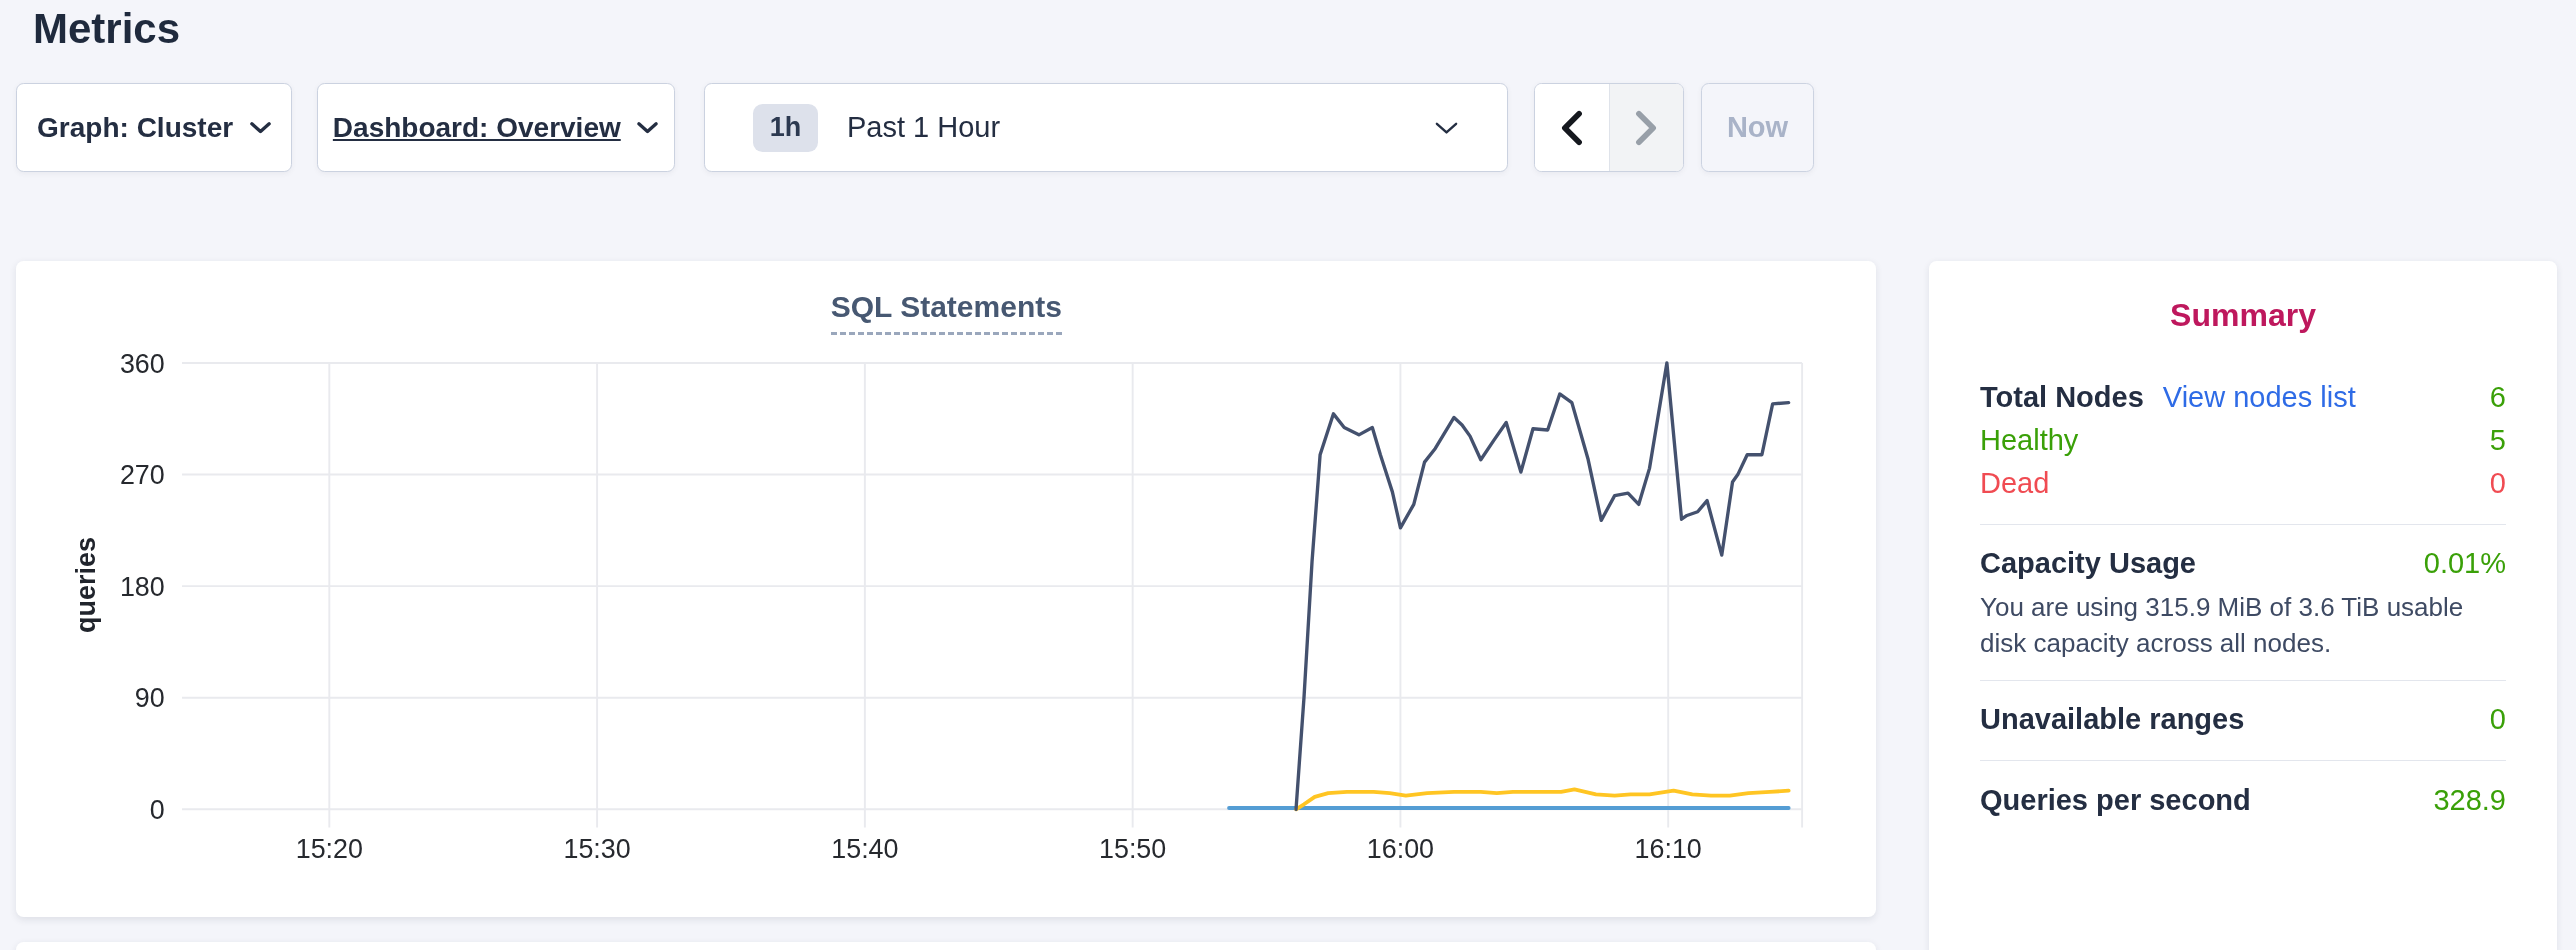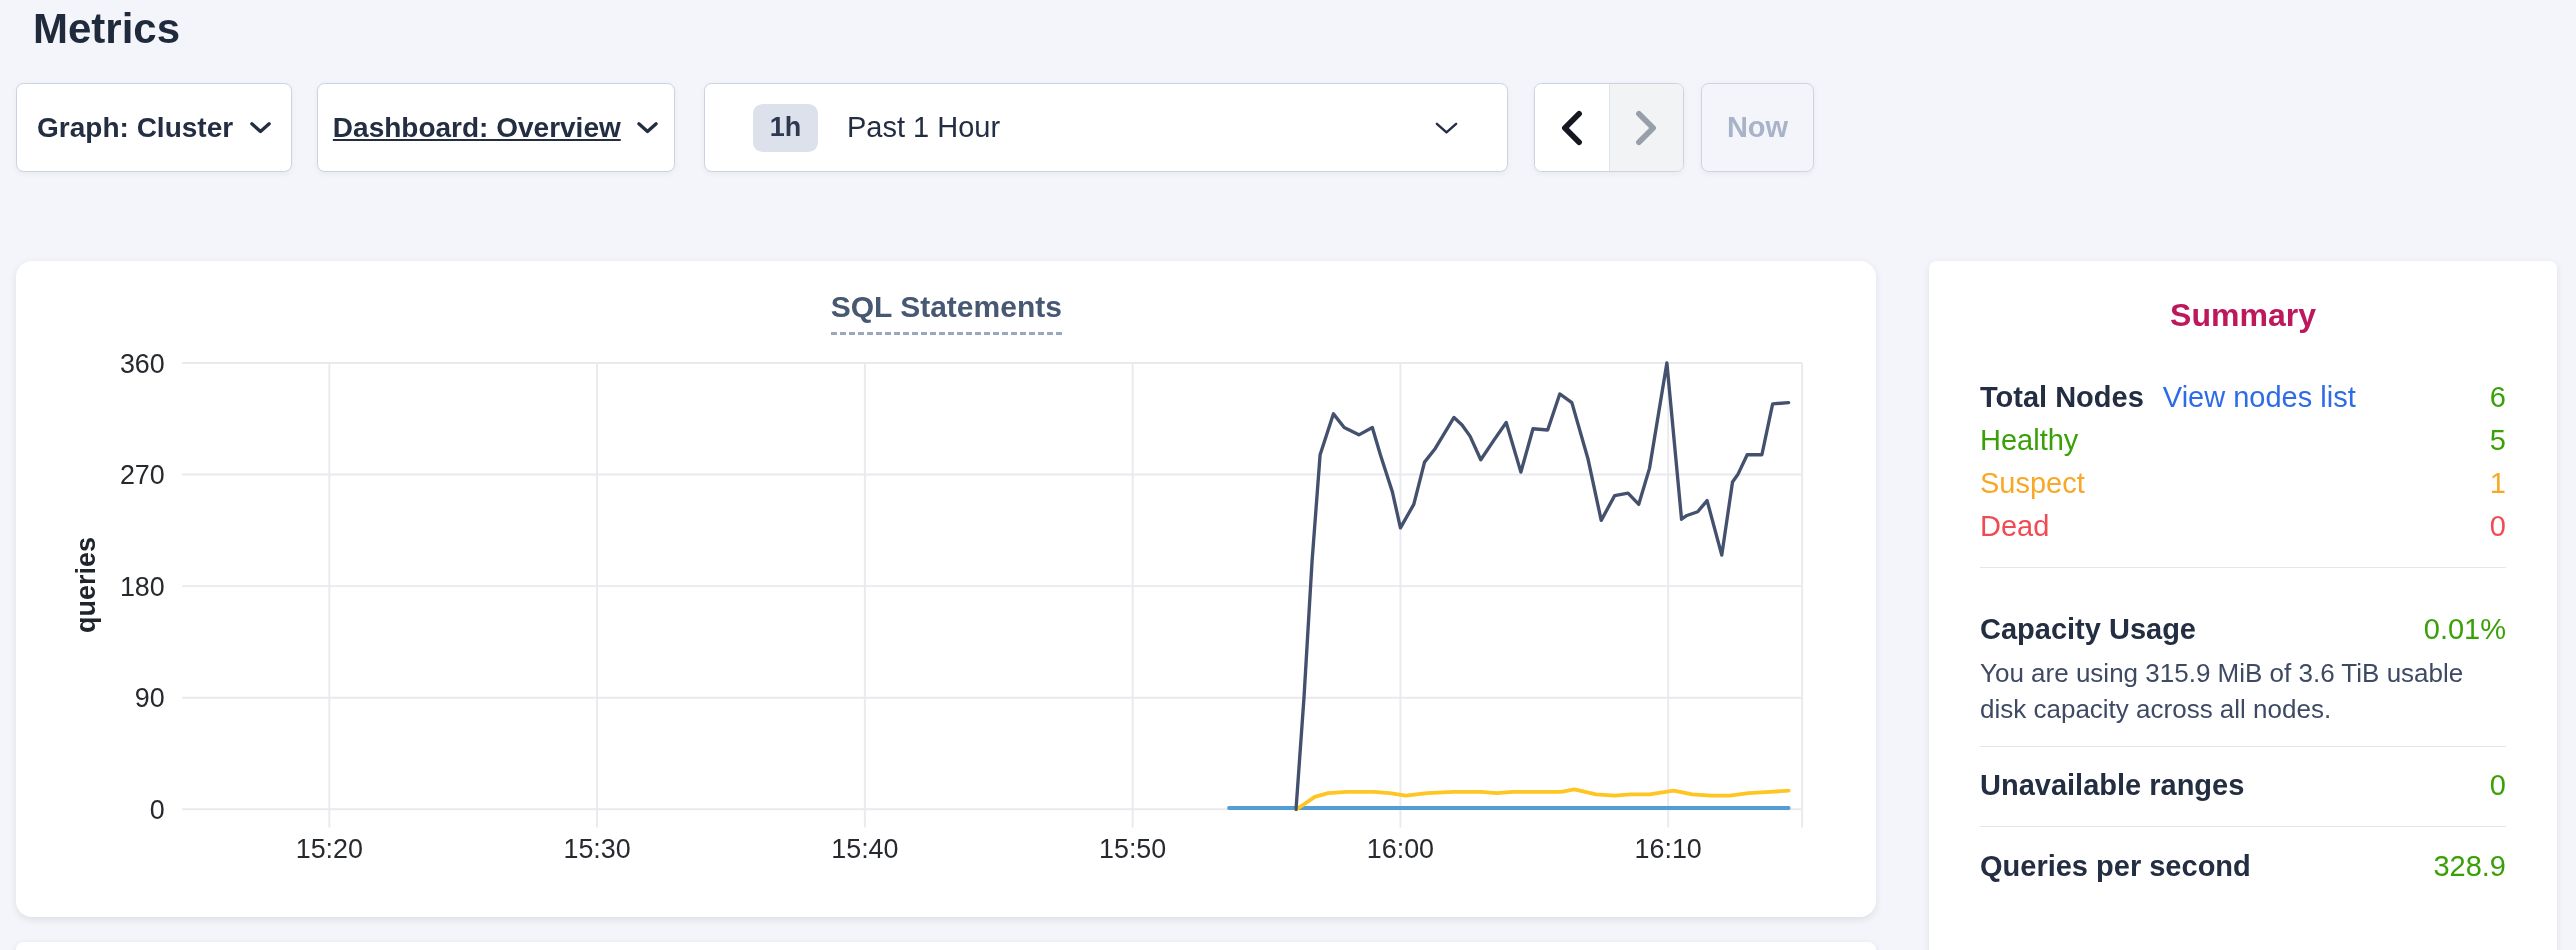--- a/index.html
+++ b/index.html
@@ -23,21 +23,21 @@
   .timebox .chev{margin-left:auto;}
   .arrow-group{left:1534px;width:150px;padding:0;overflow:hidden;cursor:default;}
   .arrow-group button{flex:1;height:100%;border:none;background:#fff;display:flex;
                       align-items:center;justify-content:center;cursor:pointer;padding:0;}
   .arrow-group .next{background:#f2f3f5;border-left:1.9px solid #dfe3ea;cursor:default;}
   .now-btn{left:1701px;width:113px;justify-content:center;background:transparent;
            border:1.9px solid #ccd3e1;color:#a9b3c8;font-size:29px;font-weight:700;}
   
   .card{position:absolute;background:#fff;border-radius:7.7px;
         box-shadow:0 2.9px 7.7px rgba(40,50,70,0.10);}
-  .chart-card{left:16.3px;top:261px;width:1860px;height:656px;border-radius:16px;}
+  .chart-card{left:16.3px;top:261px;width:1860px;height:656px;}
   .next-card{left:16.3px;top:942px;width:1860px;height:58px;}
   .chart-title-wrap{position:absolute;top:29px;left:0;width:100%;text-align:center;}
   .chart-title{display:inline-block;font-size:30px;font-weight:700;color:#475872;
                border-bottom:3.8px dashed #9aa7bc;padding-bottom:7.7px;cursor:help;}
   .y-axis-label{position:absolute;left:-26px;top:305px;width:192px;height:38px;
                 line-height:38px;text-align:center;transform:rotate(-90deg);
                 font-size:27px;font-weight:700;color:#20242c;}
   .chart-svg{position:absolute;left:0;top:0;}
   .chart-svg text{font-family:"Liberation Sans",sans-serif;}
   
@@ -143,33 +143,29 @@
         <a href="#" class="nodes-link" style="color: rgb(46, 107, 230);">View nodes list</a>
       </span>
       <span style="color: rgb(58, 160, 8);">6</span>
     </div>
 
     <div class="srow">
       <span style="color: rgb(58, 160, 8);">Healthy</span>
       <span style="color: rgb(58, 160, 8);">5</span>
     </div>
     <div class="srow">
-      <span style="color: rgb(247, 168, 39);">Suspect</span>
-      <span style="color: rgb(247, 168, 39);">1</span>
-    </div>
-    <div class="srow">
       <span style="color: rgb(240, 75, 82);">Dead</span>
       <span style="color: rgb(240, 75, 82);">0</span>
     </div>
 
     <hr>
 
     <div class="srow">
       <span class="lbl">Capacity Usage</span>
-      <span style="color: rgb(58, 160, 8); margin-top: 23px;">0.01%</span>
+      <span style="color: rgb(58, 160, 8);">0.01%</span>
     </div>
     <p class="desc">You are using 315.9 MiB of 3.6 TiB usable disk capacity across all nodes.</p>
 
     <hr>
 
     <div class="srow">
       <span class="lbl">Unavailable ranges</span>
       <span style="color: rgb(58, 160, 8);">0</span>
     </div>
 

